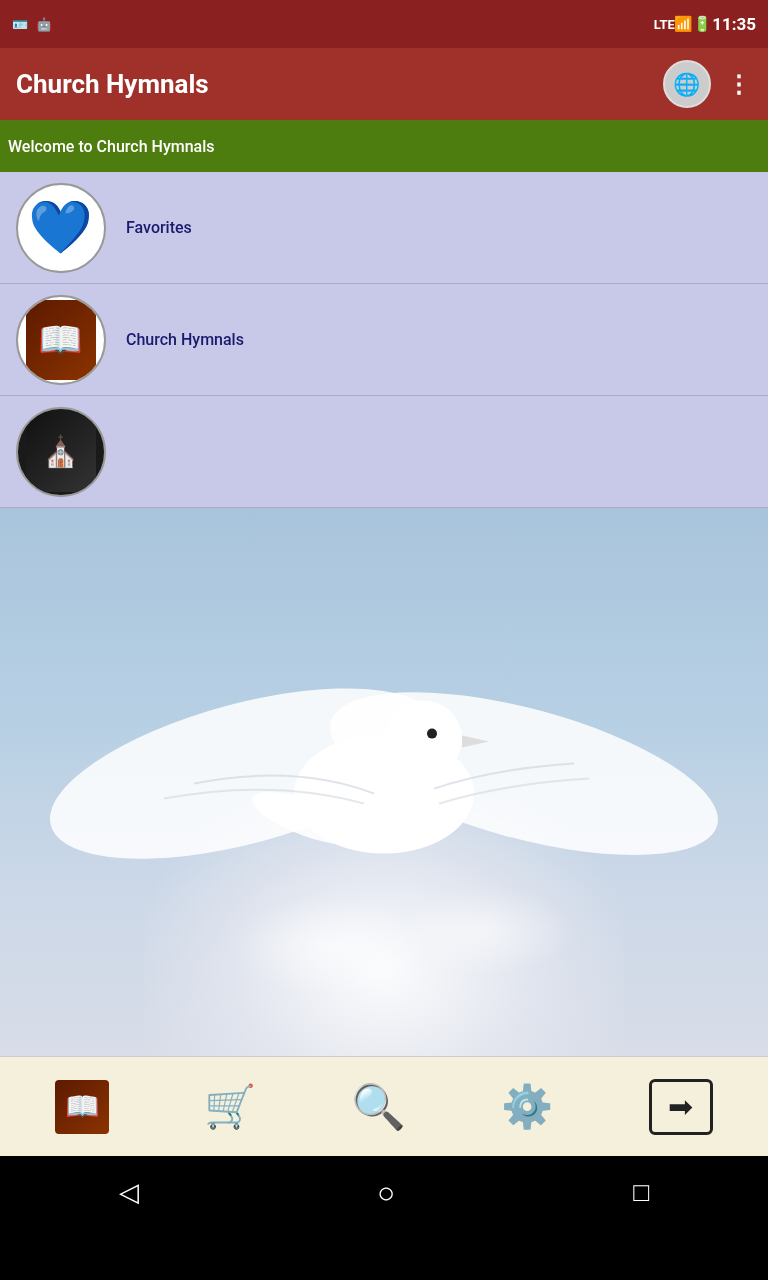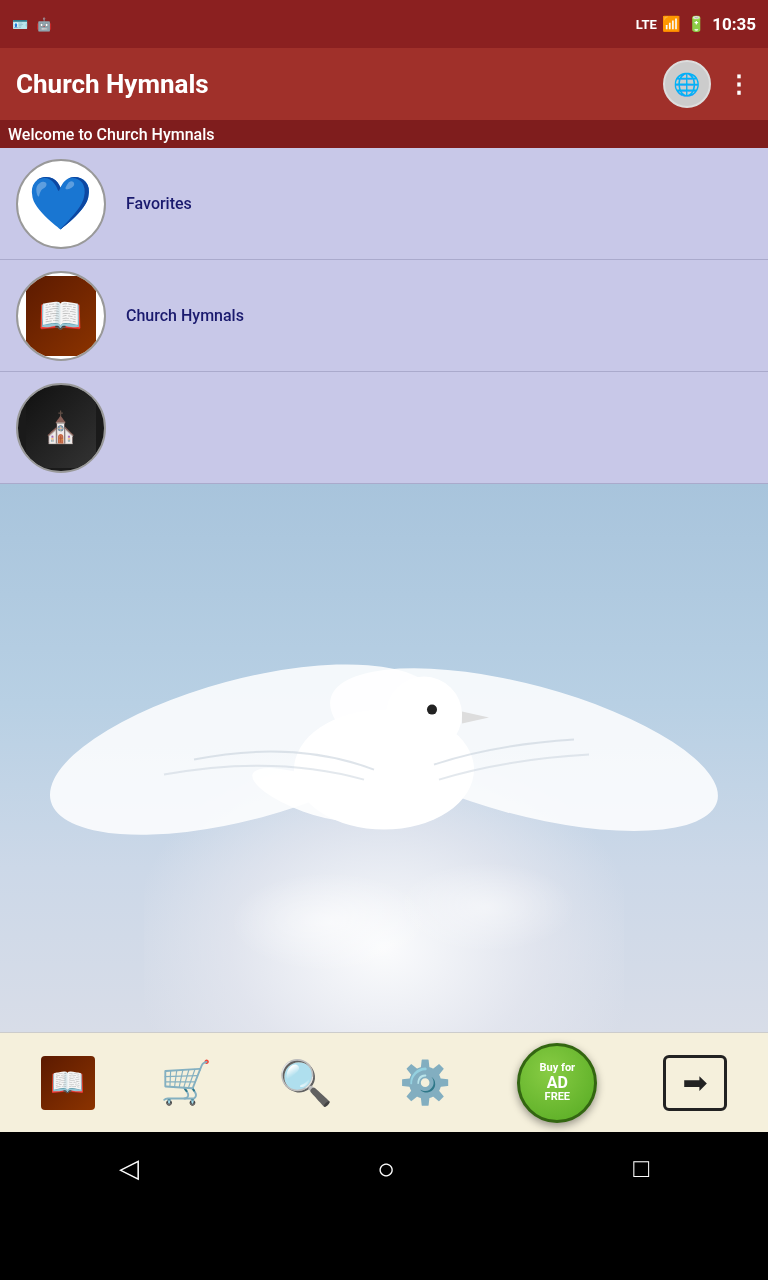--- a/index.html
+++ b/index.html
@@ -25,21 +25,21 @@
       padding: 0 12px;
     }
     .status-bar-left {
       display: flex;
       align-items: center;
       gap: 8px;
     }
     .status-bar-right {
       display: flex;
       align-items: center;
-      gap: 6px;
+      gap: 0;
       color: white;
       font-size: 15px;
       font-weight: bold;
     }
     .status-icon {
       color: white;
       font-size: 13px;
     }
 
     
@@ -79,22 +79,22 @@
     .more-icon {
       color: white;
       font-size: 24px;
       font-weight: bold;
       letter-spacing: 1px;
     }
 
     
     .welcome-banner {
       width: 768px;
-      height: 28px;
-      background: #7f1d1d;
+      height: 52px;
+      background: #4d7c0f;
       display: flex;
       align-items: center;
       padding: 0 8px;
       text-align: center;
     }
     .welcome-text {
       color: white;
       font-size: 16px;
       font-weight: 500;
     }
@@ -283,21 +283,21 @@
 
 <div class="status-bar">
   <div class="status-bar-left">
     <span class="status-icon">🪪</span>
     <span class="status-icon">🤖</span>
   </div>
   <div class="status-bar-right">
     <span style="font-size:13px;font-weight:bold;">LTE</span>
     <span>📶</span>
     <span>🔋</span>
-    <span style="color:white;font-size:17px;font-weight:bold;">10:35</span>
+    <span style="color:white;font-size:17px;font-weight:bold;">11:35</span>
   </div>
 </div>
 
 <div class="app-bar">
   <span class="app-bar-title">Church Hymnals</span>
   <div class="app-bar-actions">
     <div class="app-bar-avatar">
       <span class="avatar-inner">🌐</span>
     </div>
     <span class="more-icon">⋮</span>
@@ -376,27 +376,20 @@
   </div>
 
   <div class="toolbar-btn">
     <span class="search-icon-svg">🔍</span>
   </div>
 
   <div class="toolbar-btn">
     <span class="toolbar-icon">⚙️</span>
   </div>
 
-  <div class="toolbar-btn">
-    <div class="buy-btn">
-      <span class="buy-btn-text-top">Buy for</span>
-      <span class="buy-btn-text-mid">AD</span>
-      <span class="buy-btn-text-bot">FREE</span>
-    </div>
-  </div>
 
   <div class="toolbar-btn">
     <div class="exit-icon-box">
       <span style="font-size:30px;">➡</span>
     </div>
   </div>
 
 </div>
 
 <div class="nav-bar">

